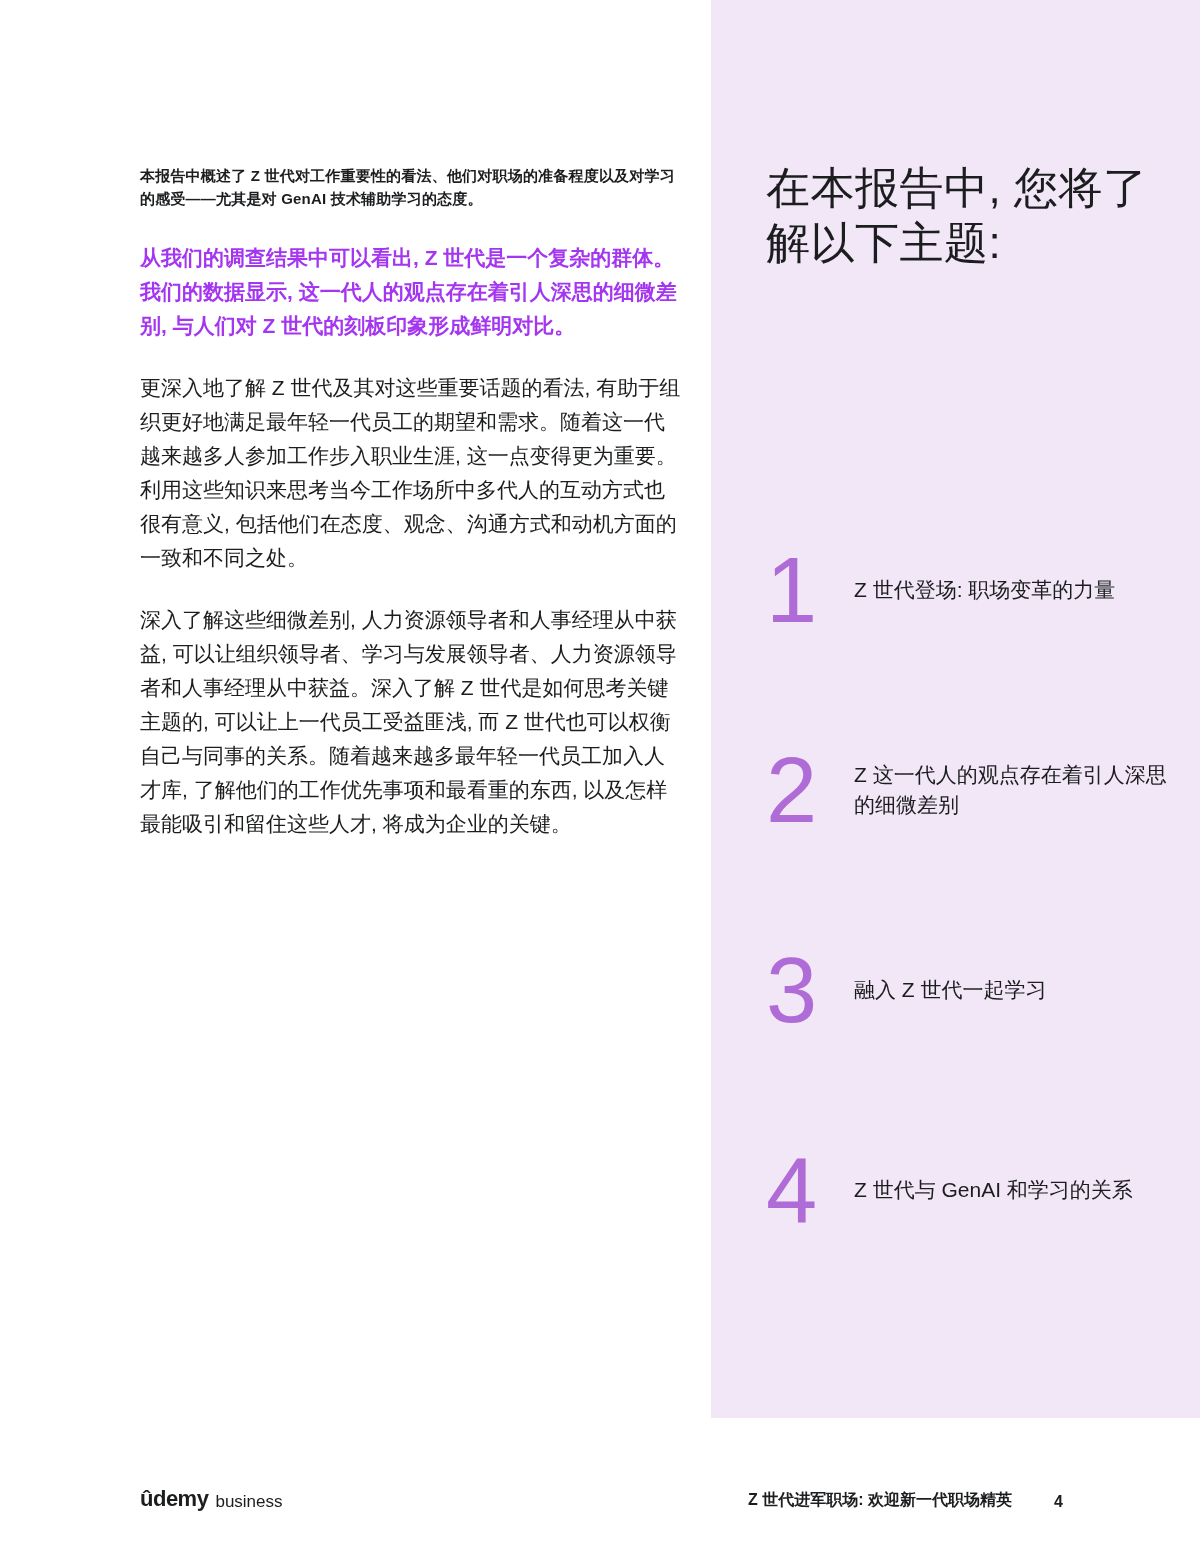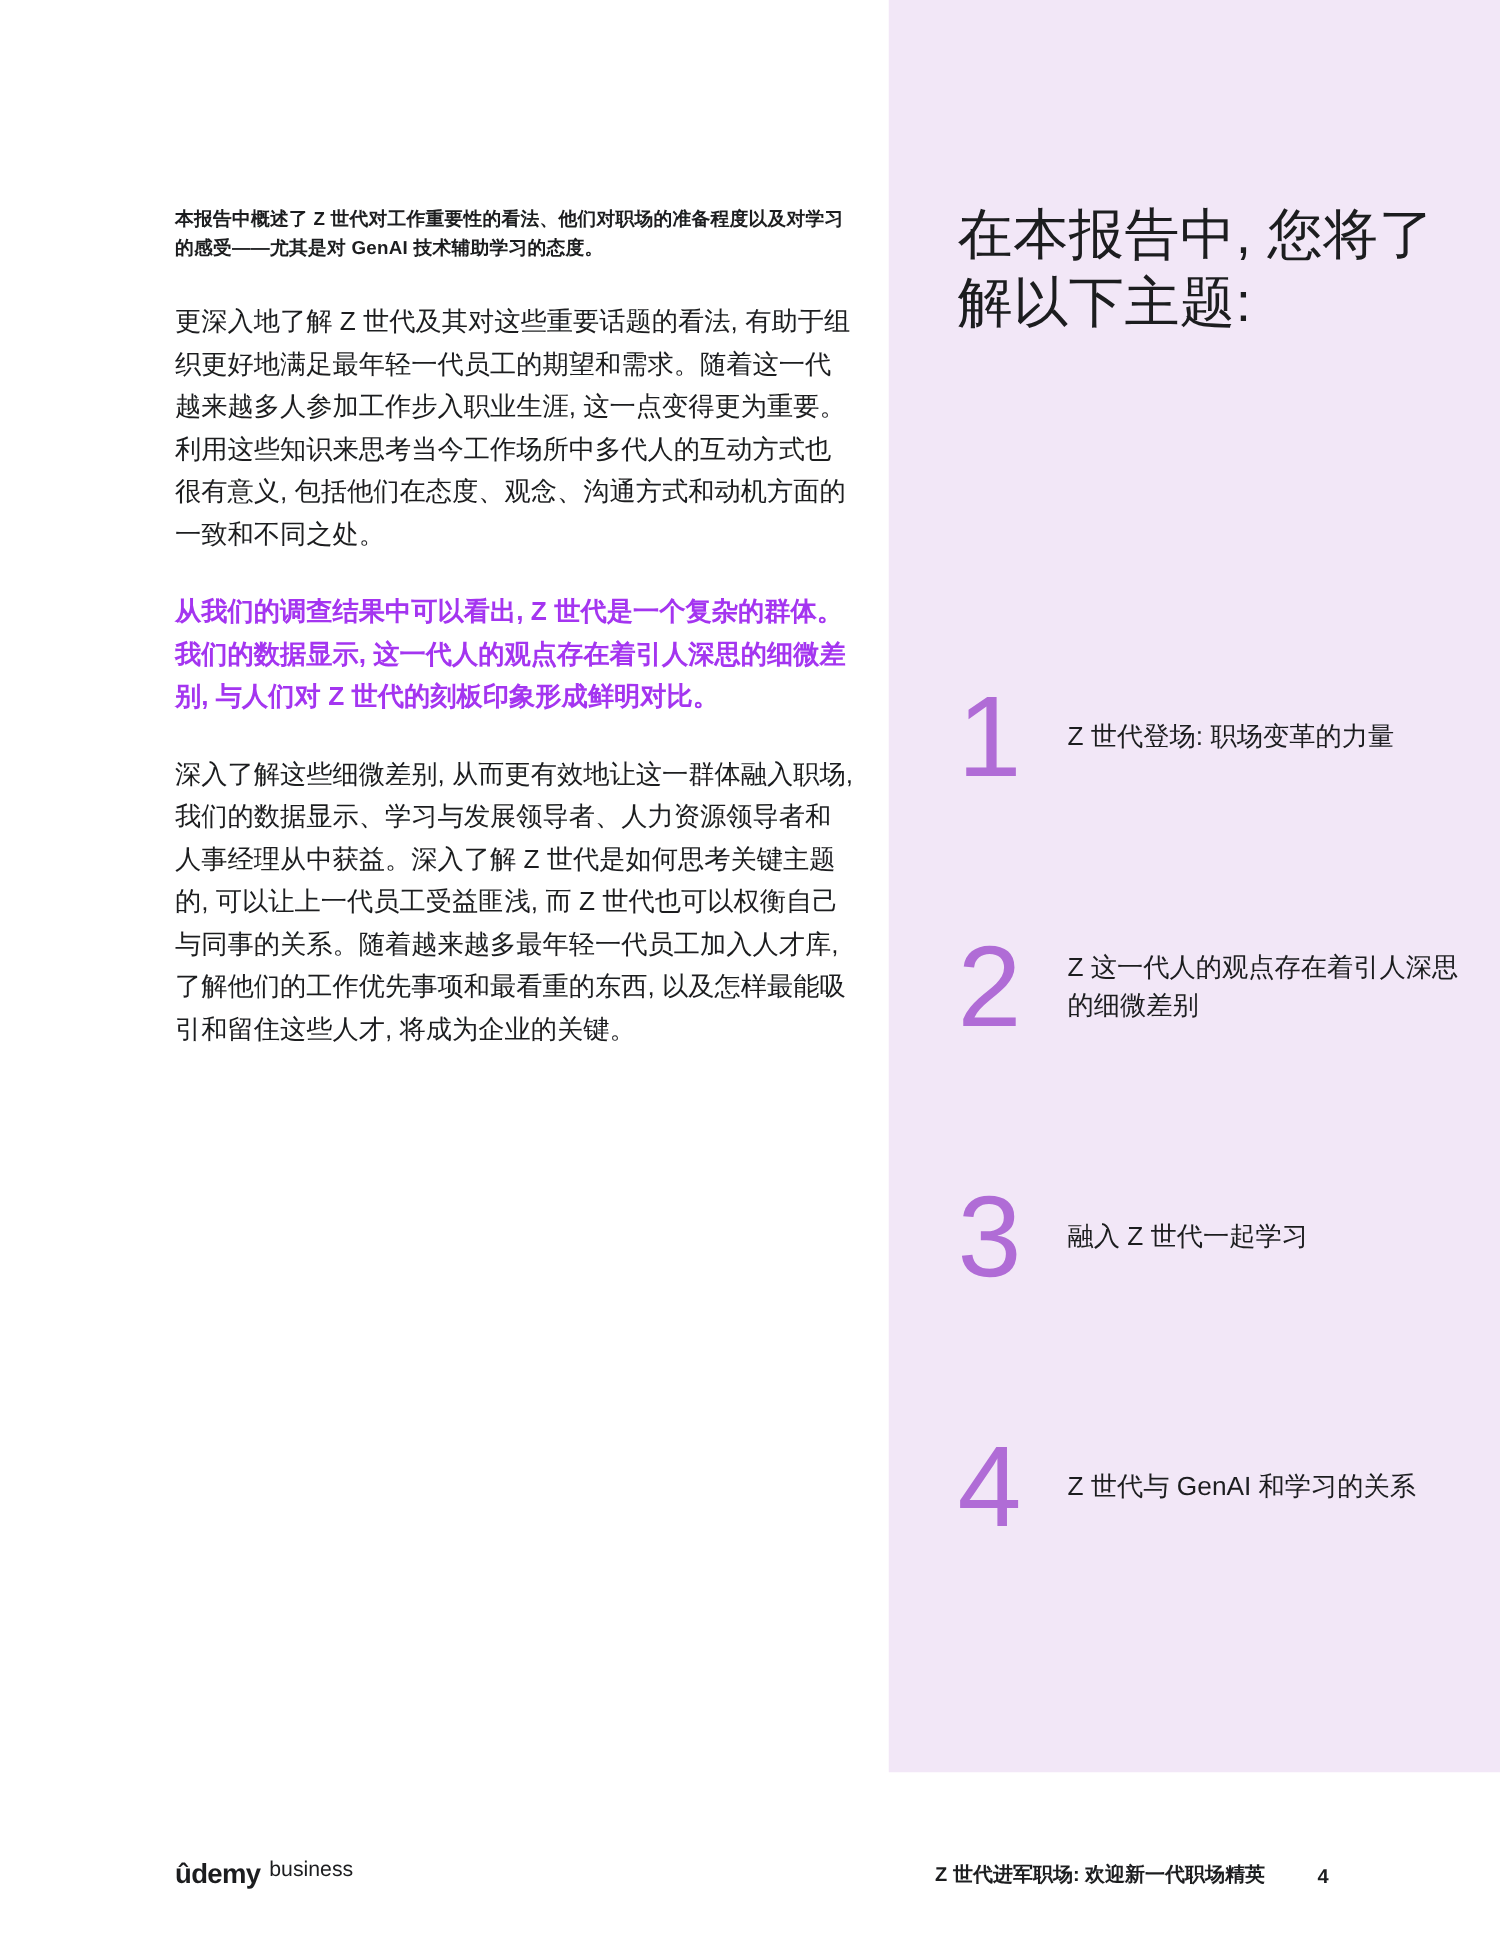--- a/index.html
+++ b/index.html
@@ -108,21 +108,21 @@
     width: 1200px;
     height: 137px;
     background: #ffffff;
   }
 
   .logo {
     position: absolute;
     left: 140px;
     top: 68px;
     display: flex;
-    align-items: flex-start;
+    align-items: flex-end;
     font-size: 22px;
   }
   .logo-mark {
     font-weight: 700;
     color: #1c1d1f;
     letter-spacing: -0.5px;
   }
   .logo-word {
     font-weight: 400;
     color: #1c1d1f;
@@ -164,23 +164,23 @@
     </div>
     <div class="toc-item">
       <div class="toc-num">4</div>
       <div class="toc-text">Z 世代与 GenAI 和学习的关系</div>
     </div>
   </div>
 </div>
 
 <div class="left-col">
   <p class="lead">本报告中概述了 Z 世代对工作重要性的看法、他们对职场的准备程度以及对学习的感受——尤其是对 GenAI 技术辅助学习的态度。</p>
+  <p class="body-p highlight">从我们的调查结果中可以看出, Z 世代是一个复杂的群体。我们的数据显示, 这一代人的观点存在着引人深思的细微差别, 与人们对 Z 世代的刻板印象形成鲜明对比。</p>
   <p class="body-p">更深入地了解 Z 世代及其对这些重要话题的看法, 有助于组织更好地满足最年轻一代员工的期望和需求。随着这一代越来越多人参加工作步入职业生涯, 这一点变得更为重要。利用这些知识来思考当今工作场所中多代人的互动方式也很有意义, 包括他们在态度、观念、沟通方式和动机方面的一致和不同之处。</p>
-  <p class="body-p highlight">从我们的调查结果中可以看出, Z 世代是一个复杂的群体。我们的数据显示, 这一代人的观点存在着引人深思的细微差别, 与人们对 Z 世代的刻板印象形成鲜明对比。</p>
-  <p class="body-p">深入了解这些细微差别, 从而更有效地让这一群体融入职场, 我们的数据显示、学习与发展领导者、人力资源领导者和人事经理从中获益。深入了解 Z 世代是如何思考关键主题的, 可以让上一代员工受益匪浅, 而 Z 世代也可以权衡自己与同事的关系。随着越来越多最年轻一代员工加入人才库, 了解他们的工作优先事项和最看重的东西, 以及怎样最能吸引和留住这些人才, 将成为企业的关键。</p>
+  <p class="body-p">深入了解这些细微差别, 人力资源领导者和人事经理从中获益, 可以让组织领导者、学习与发展领导者、人力资源领导者和人事经理从中获益。深入了解 Z 世代是如何思考关键主题的, 可以让上一代员工受益匪浅, 而 Z 世代也可以权衡自己与同事的关系。随着越来越多最年轻一代员工加入人才库, 了解他们的工作优先事项和最看重的东西, 以及怎样最能吸引和留住这些人才, 将成为企业的关键。</p>
 </div>
 
 <div class="footer">
   <div class="logo">
     <span class="logo-mark">ûdemy</span>
     <span class="logo-word">business</span>
   </div>
   <div class="footer-right">
     <span class="footer-title">Z 世代进军职场: 欢迎新一代职场精英</span>
     <span class="page-num">4</span>

